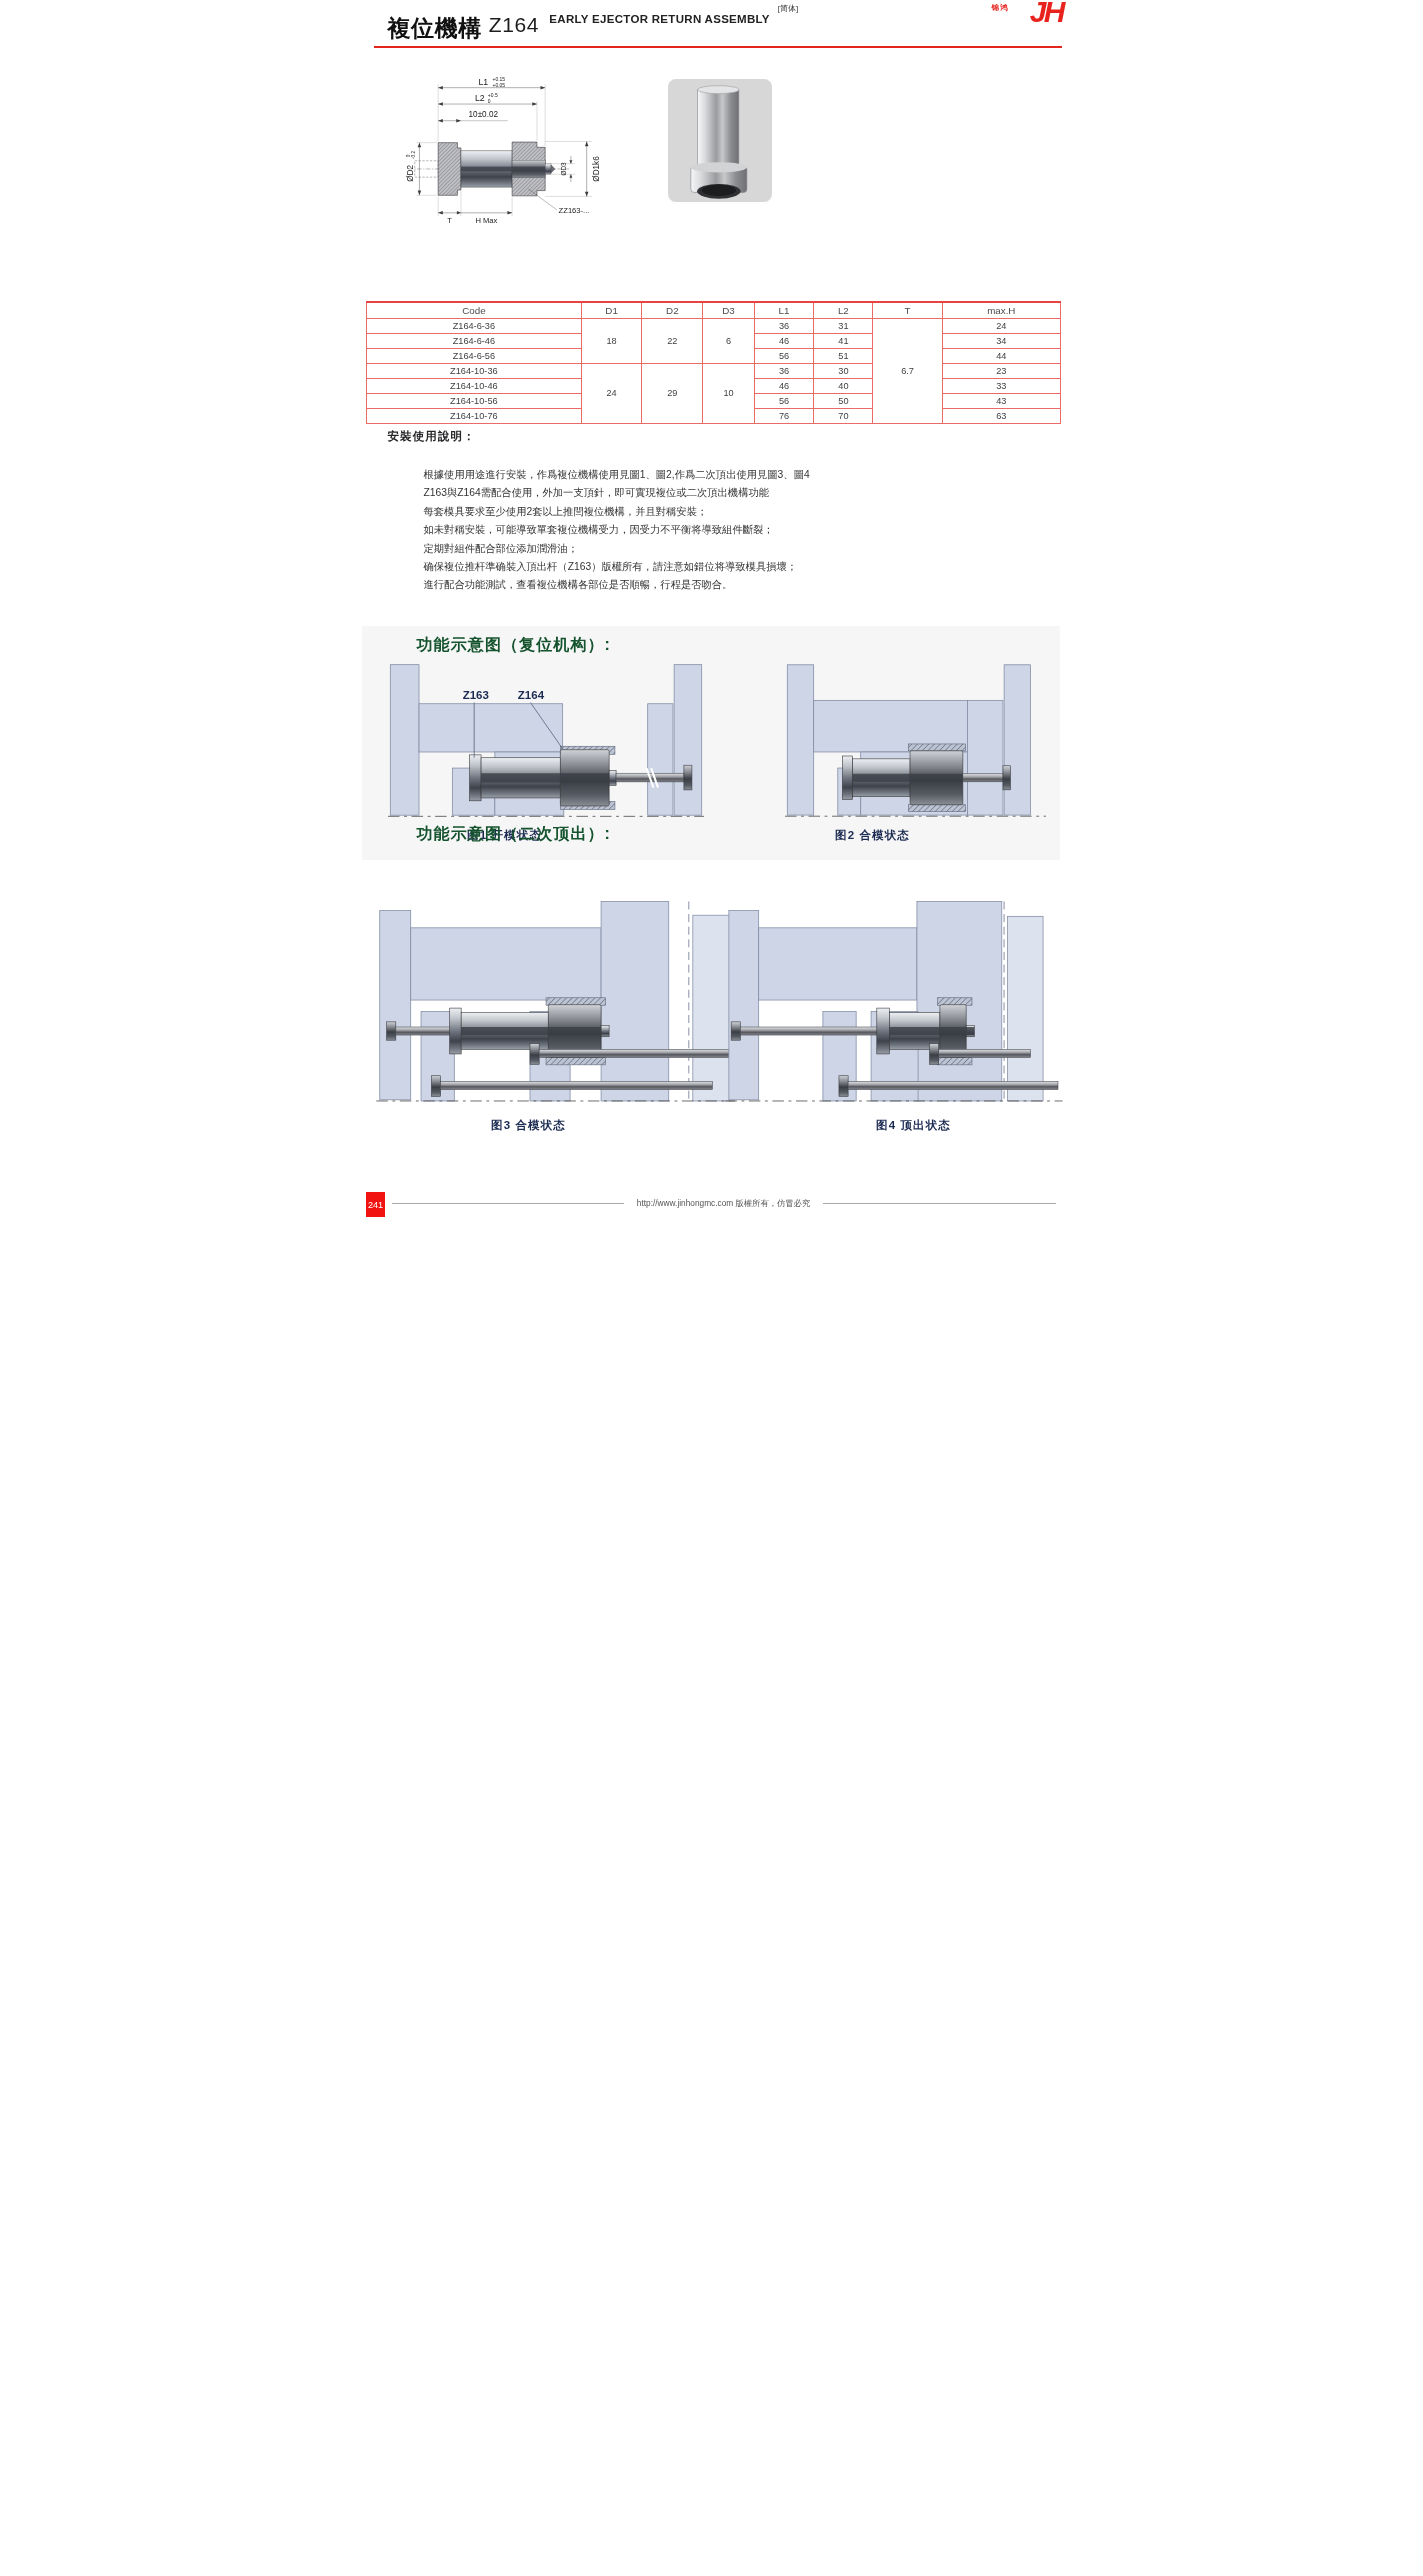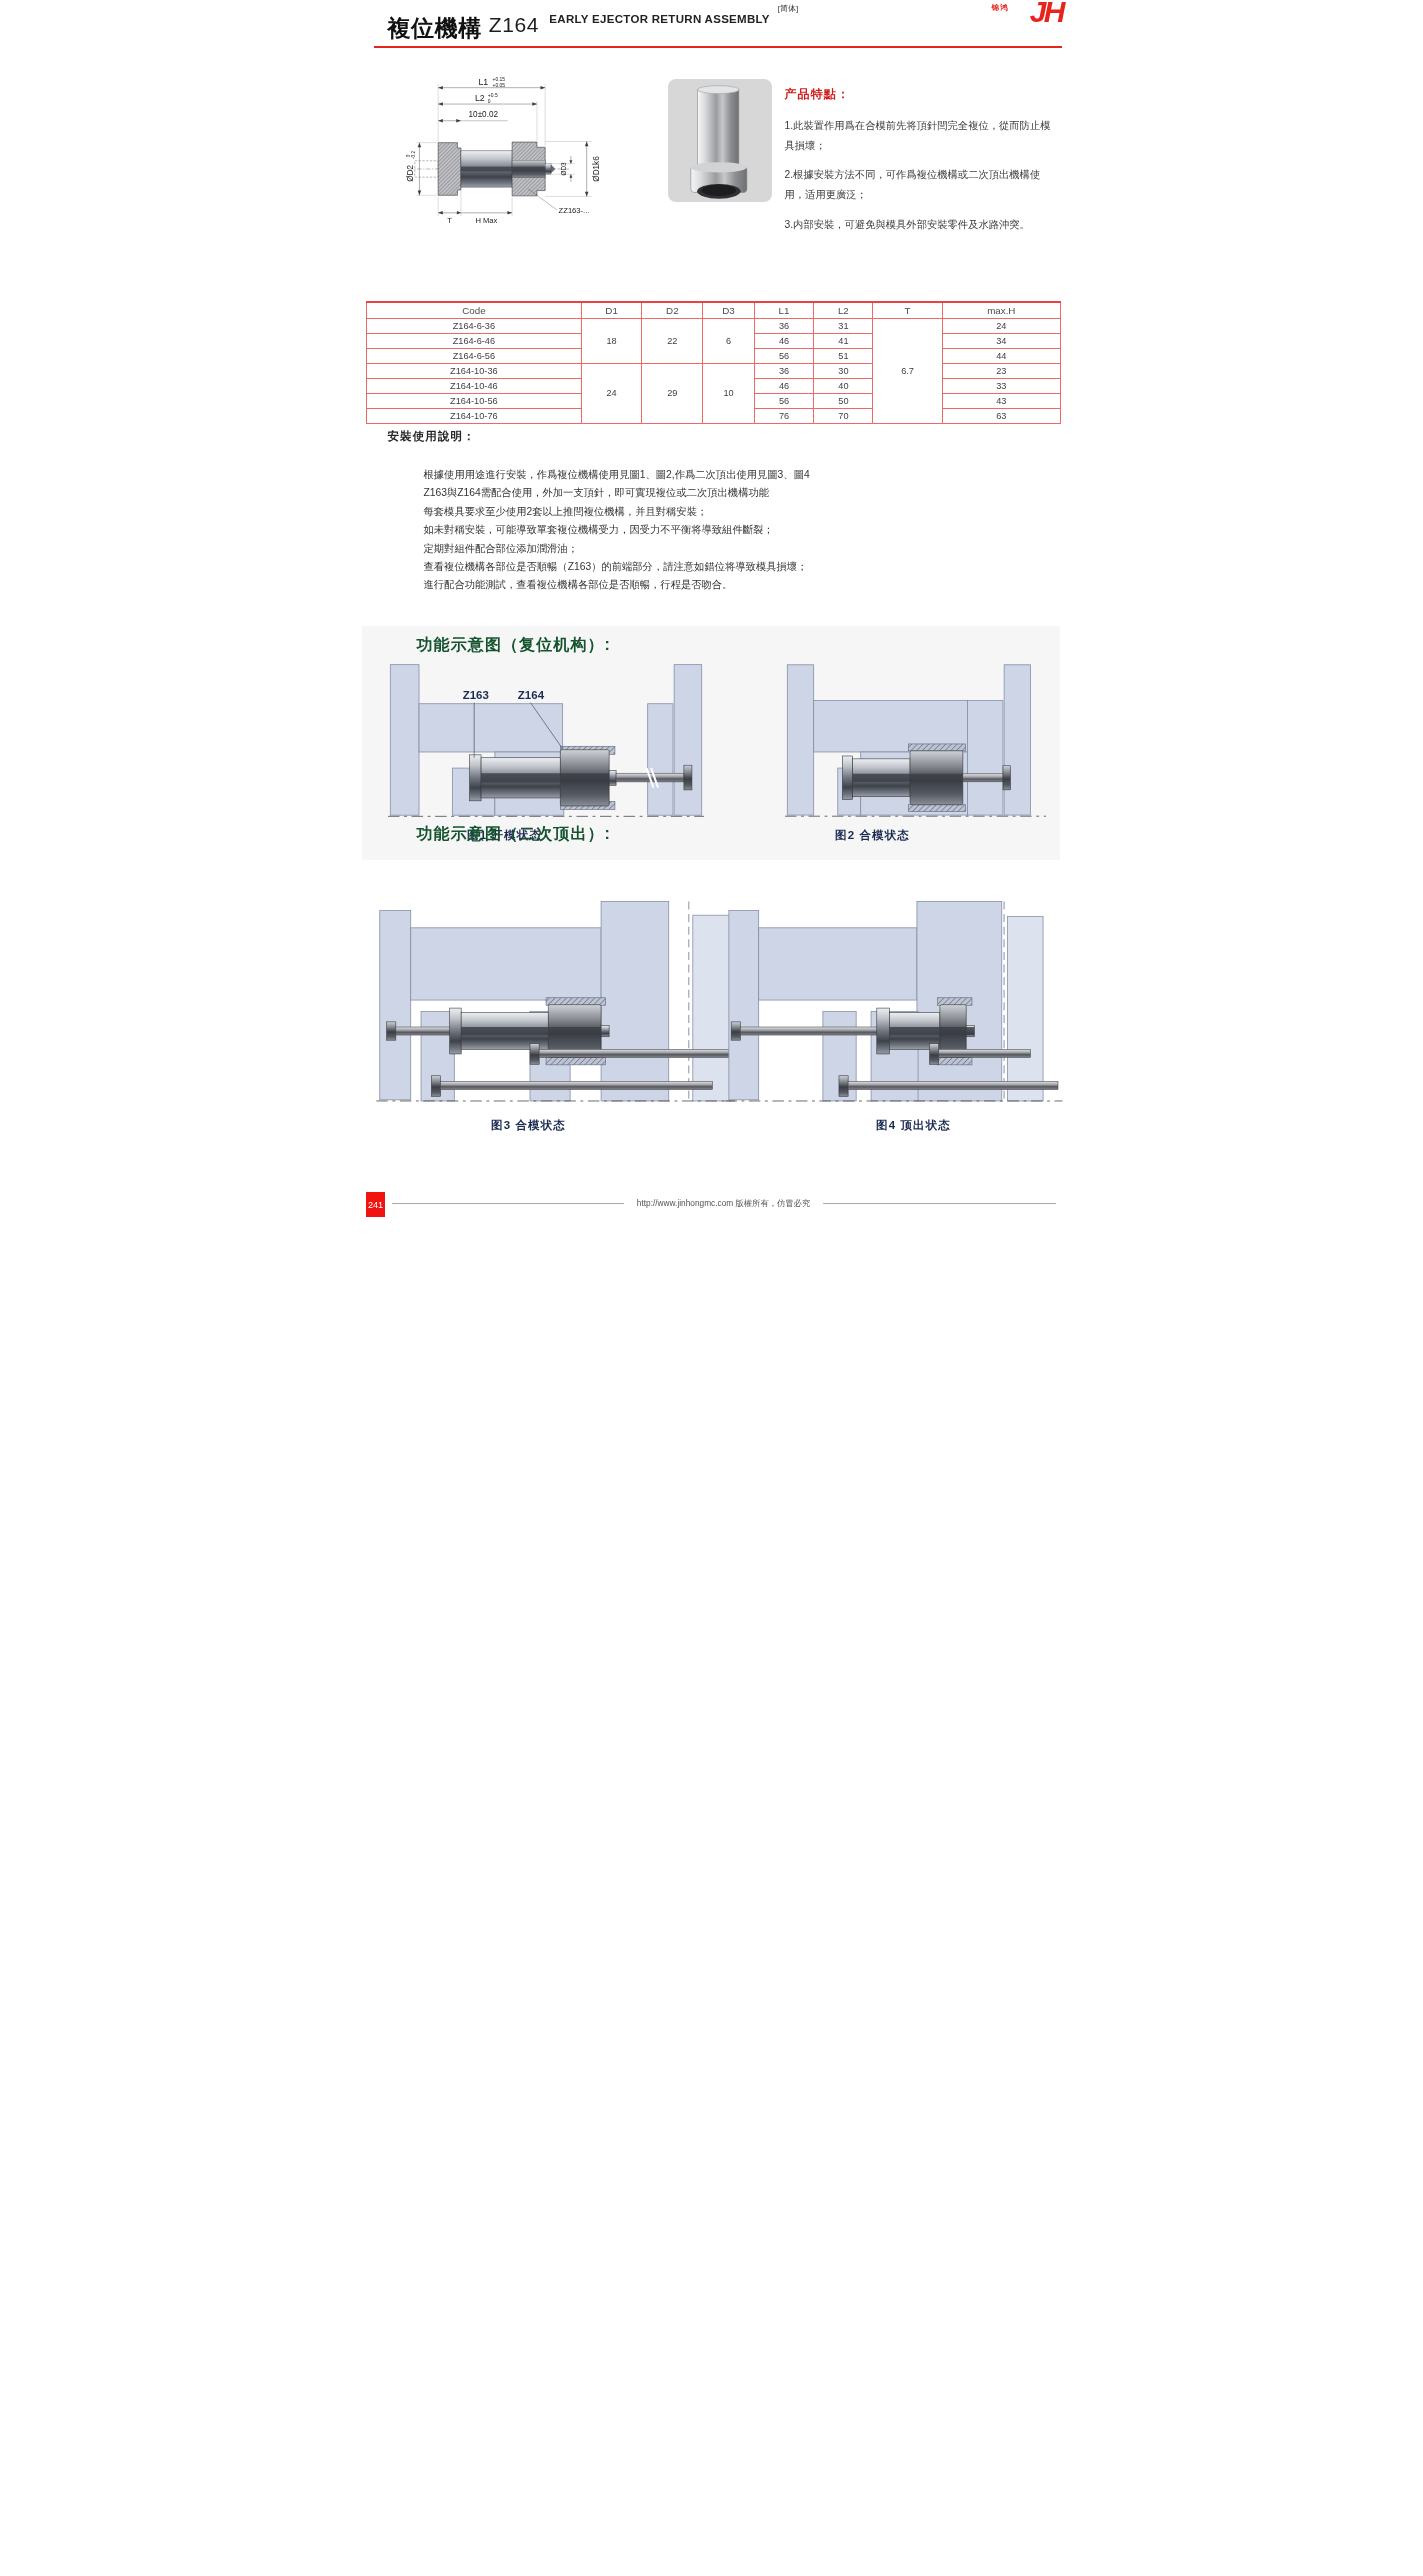--- a/index.html
+++ b/index.html
@@ -194,26 +194,20 @@
     <svg width="104" height="123" viewBox="0 0 182 214">
       <rect x="52" y="18" width="72" height="140" fill="url(#mtH)" stroke="#8a8a8a" stroke-width="1"></rect>
       <ellipse cx="88" cy="18" rx="36" ry="7" fill="#e3e4e6" stroke="#9a9a9a" stroke-width="1"></ellipse>
       <rect x="40" y="152" width="98" height="46" rx="6" fill="url(#mtH)" stroke="#808080" stroke-width="1"></rect>
       <ellipse cx="89" cy="154" rx="49" ry="9" fill="#d2d3d5"></ellipse>
       <ellipse cx="89" cy="196" rx="38" ry="13" fill="#2f3134"></ellipse>
       <ellipse cx="89" cy="194" rx="30" ry="10" fill="#1c1d1f"></ellipse>
     </svg>
   </div>
 
-  <div class="features">
-    <h3>产品特點：</h3>
-    <div class="feat-item">1.此裝置作用爲在合模前先将頂針閆完全複位，從而防止模具損壞；</div>
-    <div class="feat-item">2.根據安裝方法不同，可作爲複位機構或二次頂出機構使用，适用更廣泛；</div>
-    <div class="feat-item">3.内部安裝，可避免與模具外部安裝零件及水路沖突。</div>
-  </div>
 
   <div class="spec-wrap">
     <table class="spec">
       <colgroup>
         <col style="width:31%">
           <col style="width:8.7%">
           <col style="width:8.8%">
           <col style="width:7.4%">
         <col style="width:8.6%">
           <col style="width:8.5%">
@@ -286,21 +280,21 @@
     </table>
   </div>
 
   <div class="instr">
     <h3>安裝使用說明：</h3>
     <div class="line">根據使用用途進行安裝，作爲複位機構使用見圖1、圖2,作爲二次頂出使用見圖3、圖4</div>
     <div class="line">Z163與Z164需配合使用，外加一支頂針，即可實現複位或二次頂出機構功能</div>
     <div class="line">每套模具要求至少使用2套以上推閆複位機構，并且對稱安裝；</div>
     <div class="line">如未對稱安裝，可能導致單套複位機構受力，因受力不平衡将導致組件斷裂；</div>
     <div class="line">定期對組件配合部位添加潤滑油；</div>
-    <div class="line">查看複位機構各部位是否順暢（Z163）的前端部分，請注意如錯位将導致模具損壞；</div>
+    <div class="line">确保複位推杆準确裝入頂出杆（Z163）版權所有，請注意如錯位将導致模具損壞；</div>
     <div class="line">進行配合功能測試，查看複位機構各部位是否順暢，行程是否吻合。</div>
   </div>
 
   <div class="panel1"></div>
   <div class="sec-title" style="left:61px; top:635px;">功能示意图（复位机构）:</div>
 
   <svg class="fig" style="left:32px; top:660px;" width="316" height="161" viewBox="0 0 550 280">
     <g fill="#cdd5e6" stroke="#7f8aa2" stroke-width="1.3">
       <rect x="4" y="8" width="50" height="262"></rect>
       <rect x="54" y="76" width="250" height="84"></rect>

